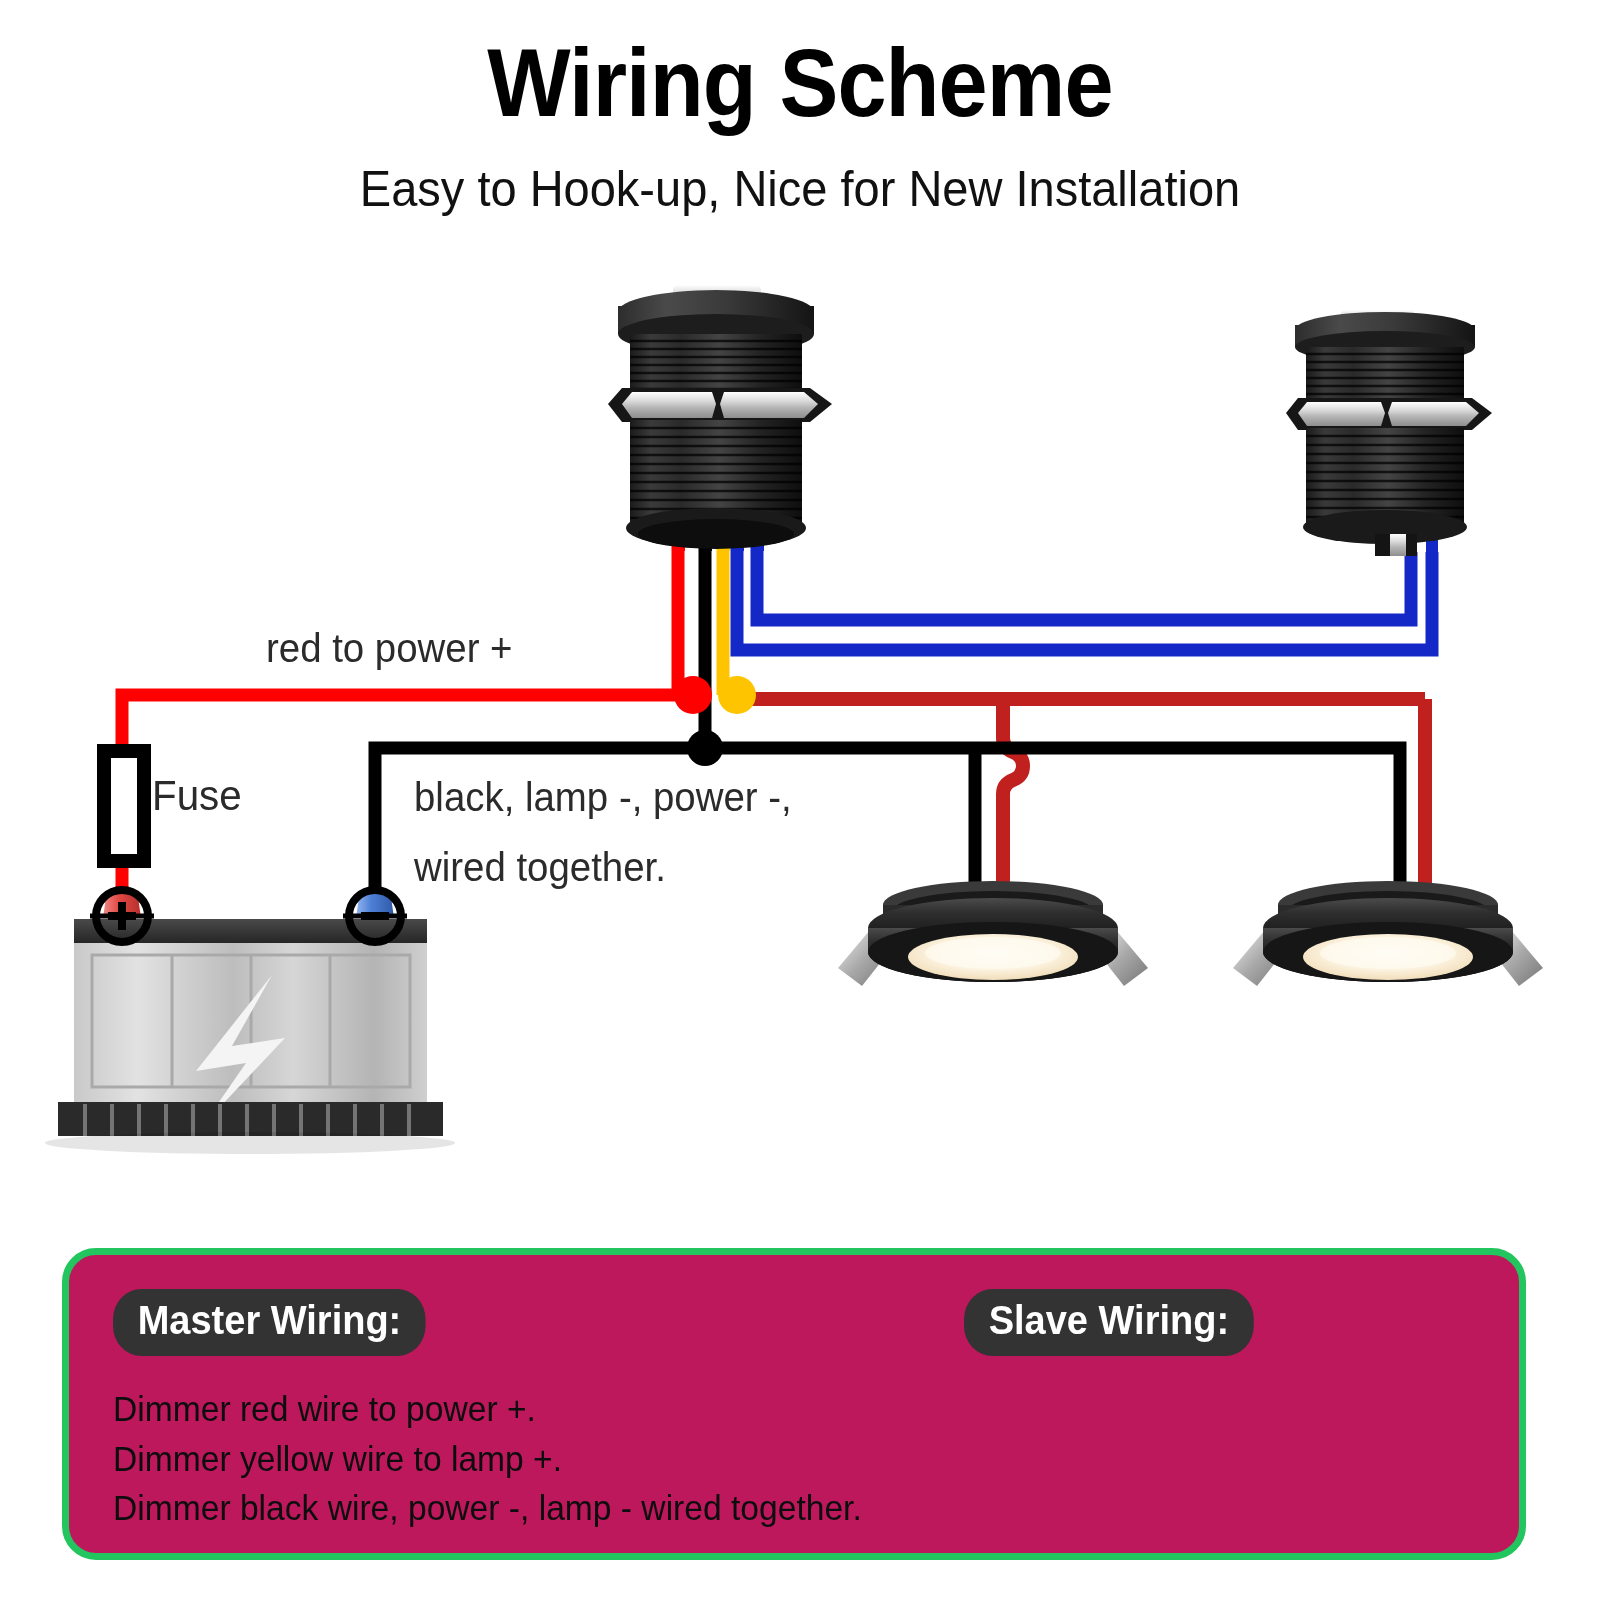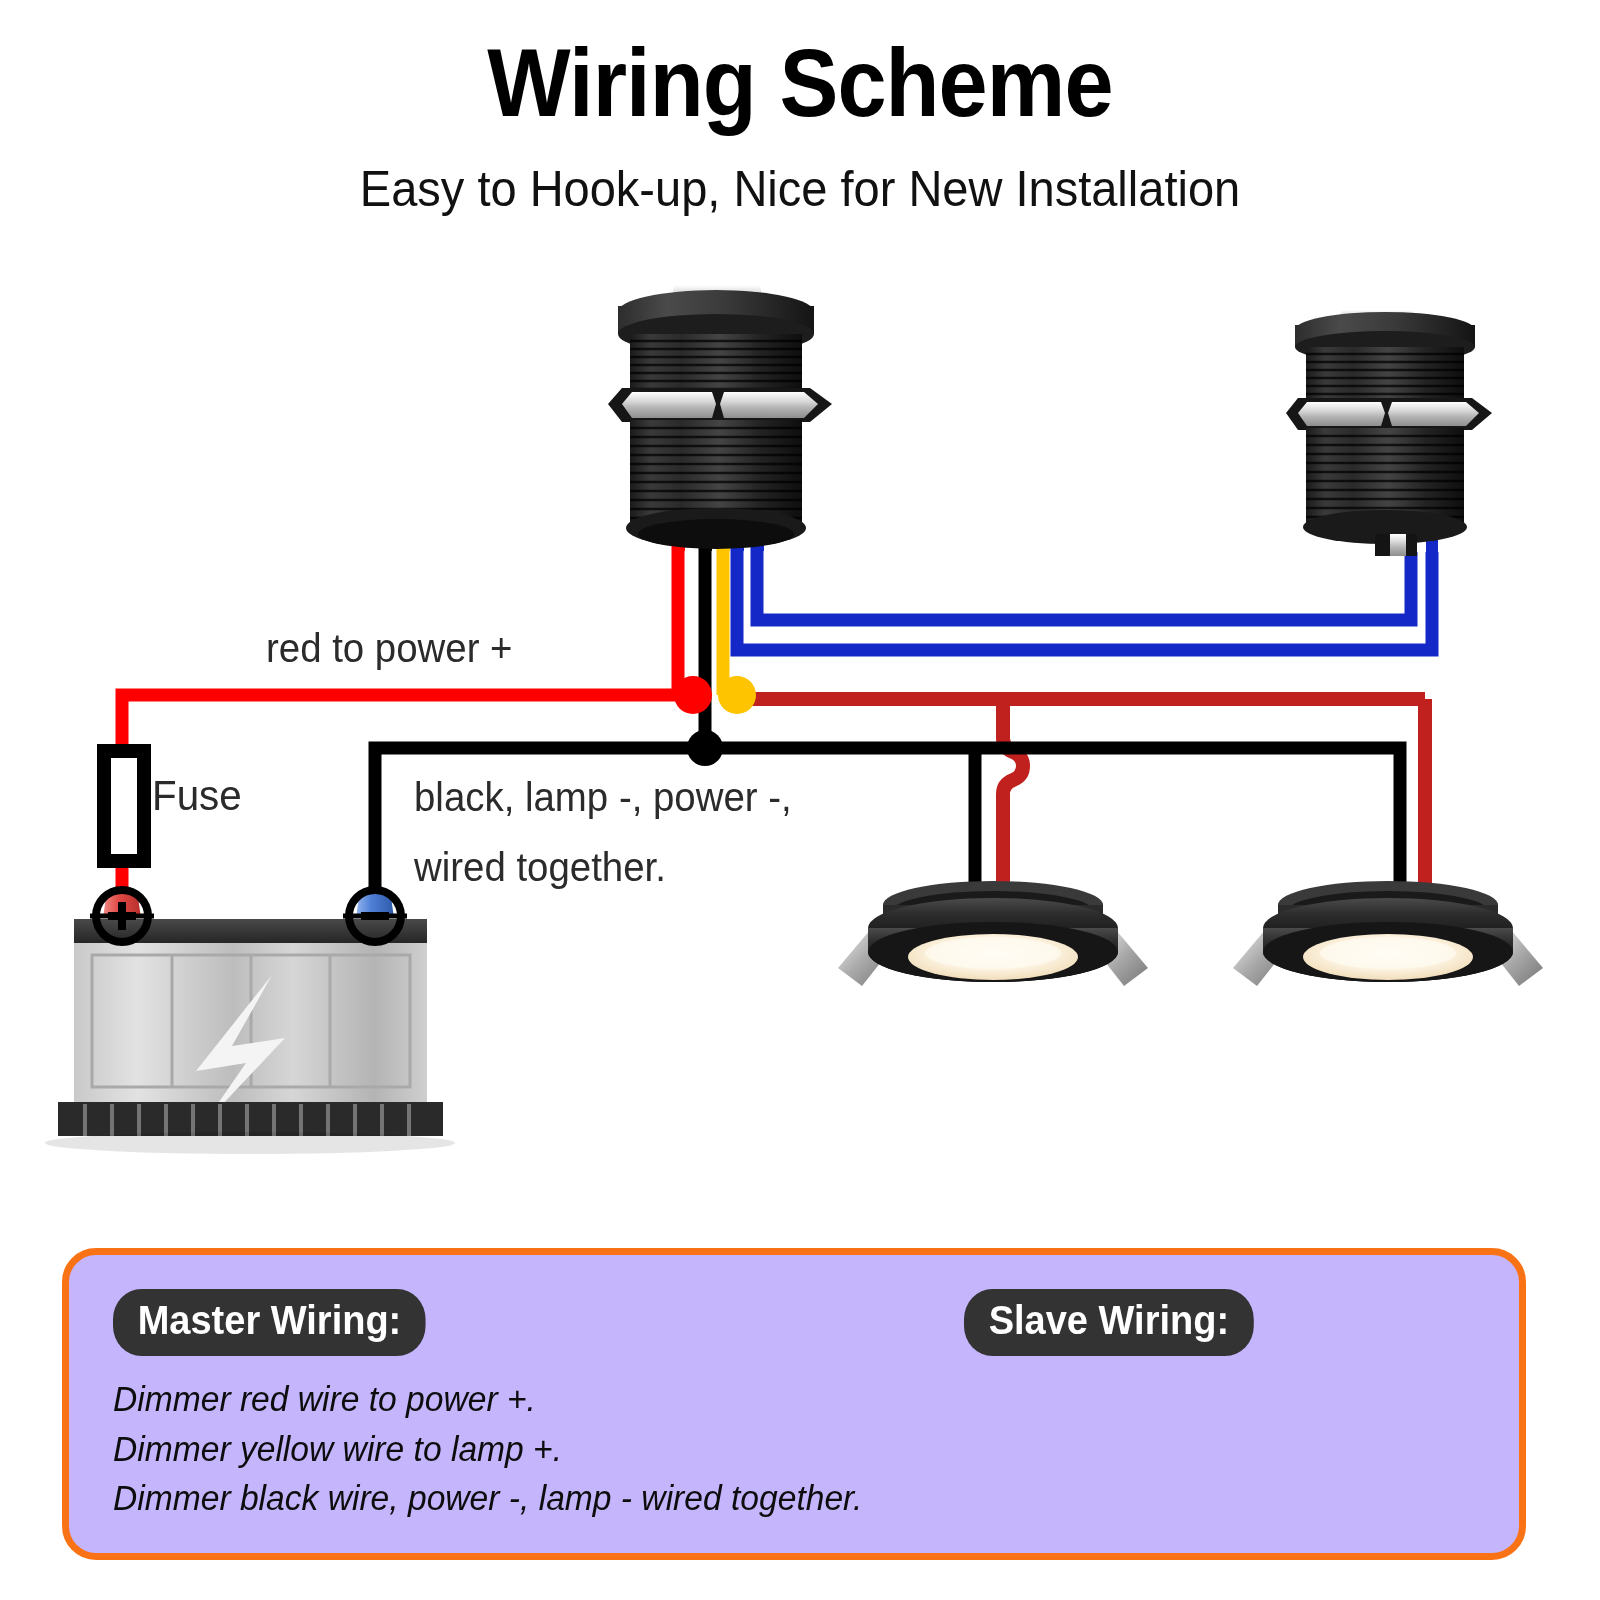--- a/index.html
+++ b/index.html
@@ -25,31 +25,31 @@
   
   .lbl{position:absolute;color:#2b2b2b;font-size:40px;white-space:nowrap;transform:scaleX(.96);transform-origin:left center;}
   #lbl-red{left:266px;top:626px;}
   #lbl-fuse{left:152px;top:772px;font-size:42px;}
   #lbl-black1{left:414px;top:775px;}
   #lbl-black2{left:414px;top:845px;}
 
   
   .legend{
     position:absolute;left:62px;top:1248px;width:1464px;height:312px;
-    border:7px solid #f97316;border-radius:34px;background:#c4b5fd;box-sizing:border-box;
+    border:7px solid #22c55e;border-radius:34px;background:#be185d;box-sizing:border-box;
   }
   .legend-col{position:absolute;top:34px;}
   #col-master{left:44px;width:860px;}
   #col-slave{left:895px;width:520px;}
   .pill{
     display:inline-block;background:#333333;color:#fff;border-radius:30px;
     padding:9px 26px 13px 26px;font-size:40px;font-weight:bold;letter-spacing:0px;
     transform:scaleX(.95);transform-origin:left center;
   }
-  .legend-lines{margin-top:18px;font-style:italic;}
+  .legend-lines{margin-top:28px;}
   .legend-lines .line{font-size:35px;color:#0d0d0d;line-height:1.42;white-space:nowrap;transform:scaleX(.96);transform-origin:left center;}
 </style>
 </head>
 <body>
 
 <div id="stage">
 
   <div class="title">Wiring Scheme</div>
   <div class="subtitle">Easy to Hook-up,  Nice for New Installation</div>
 

